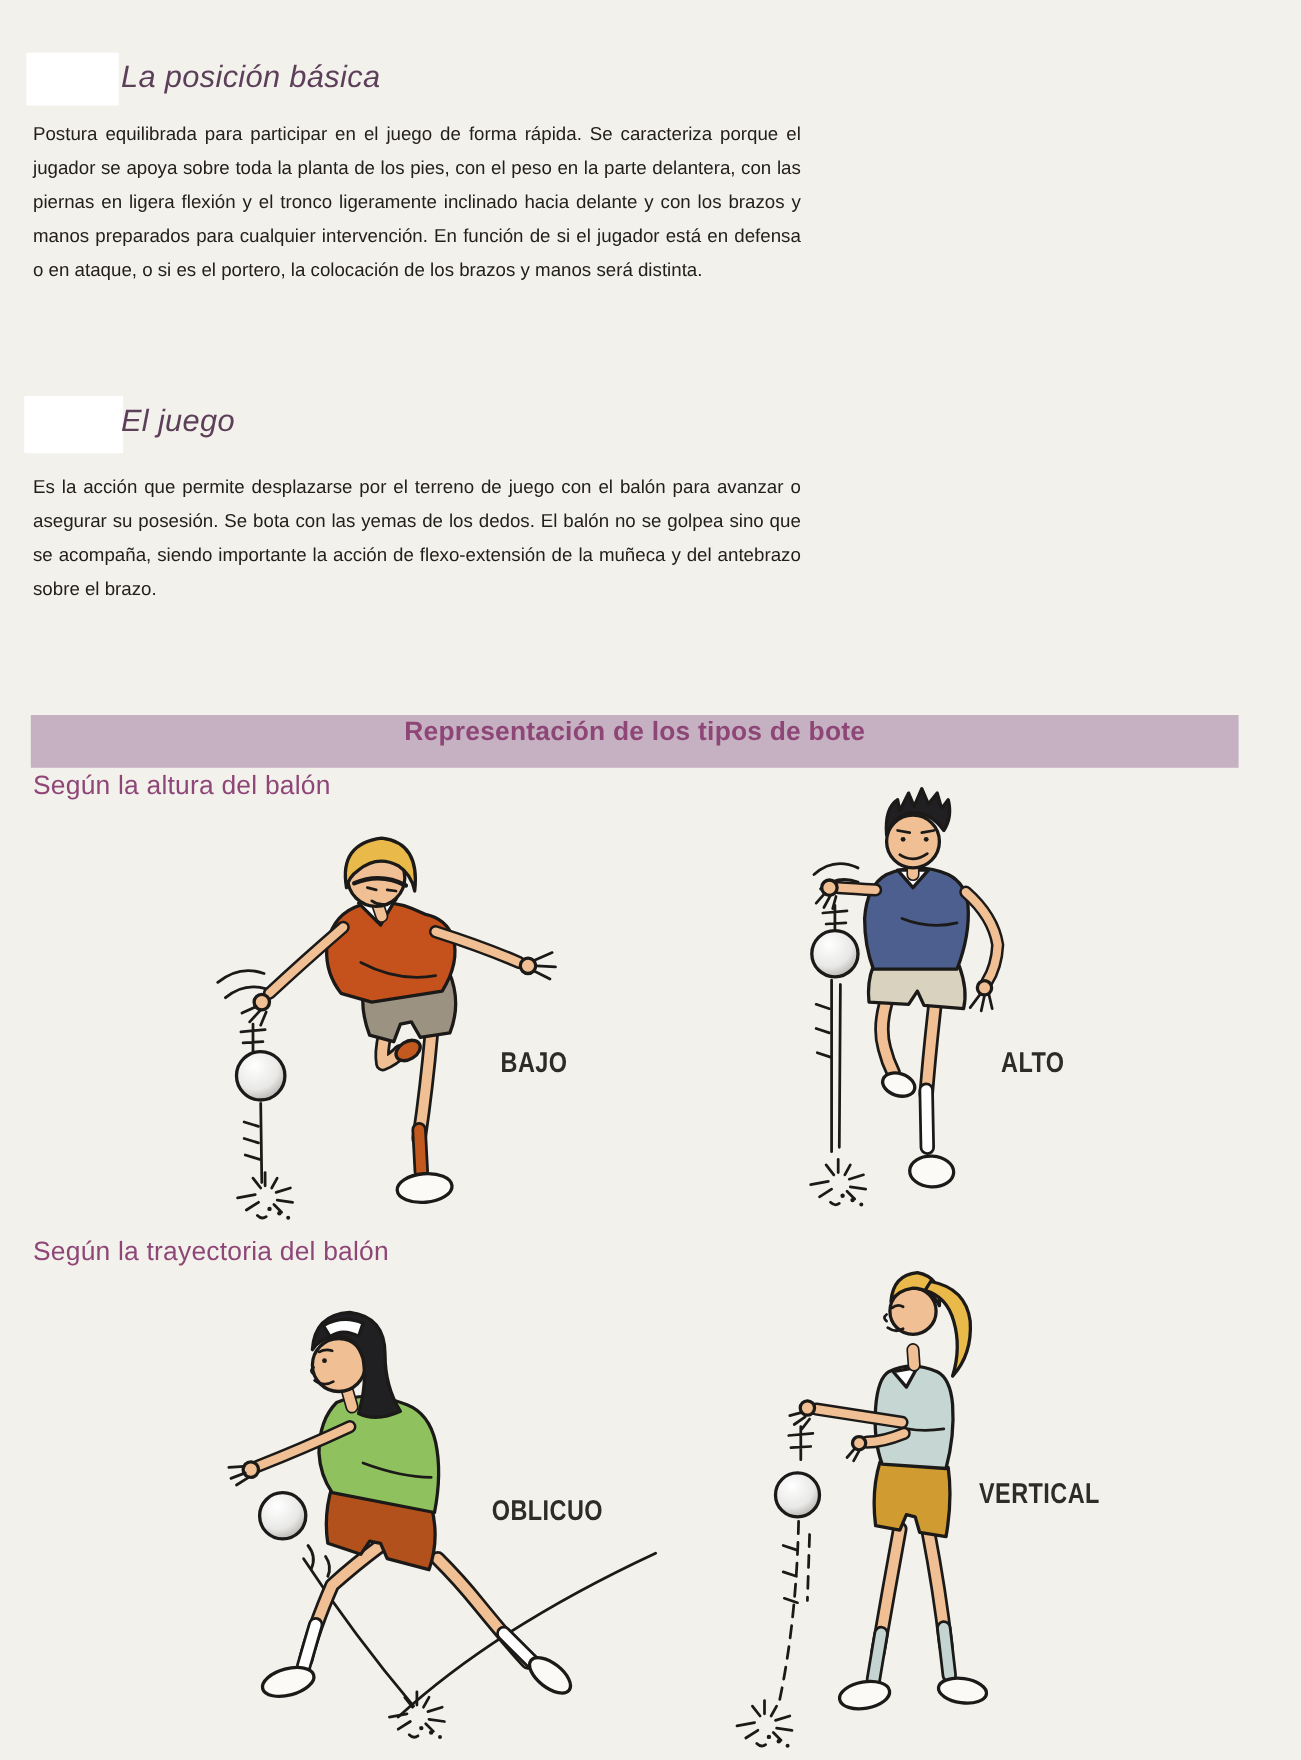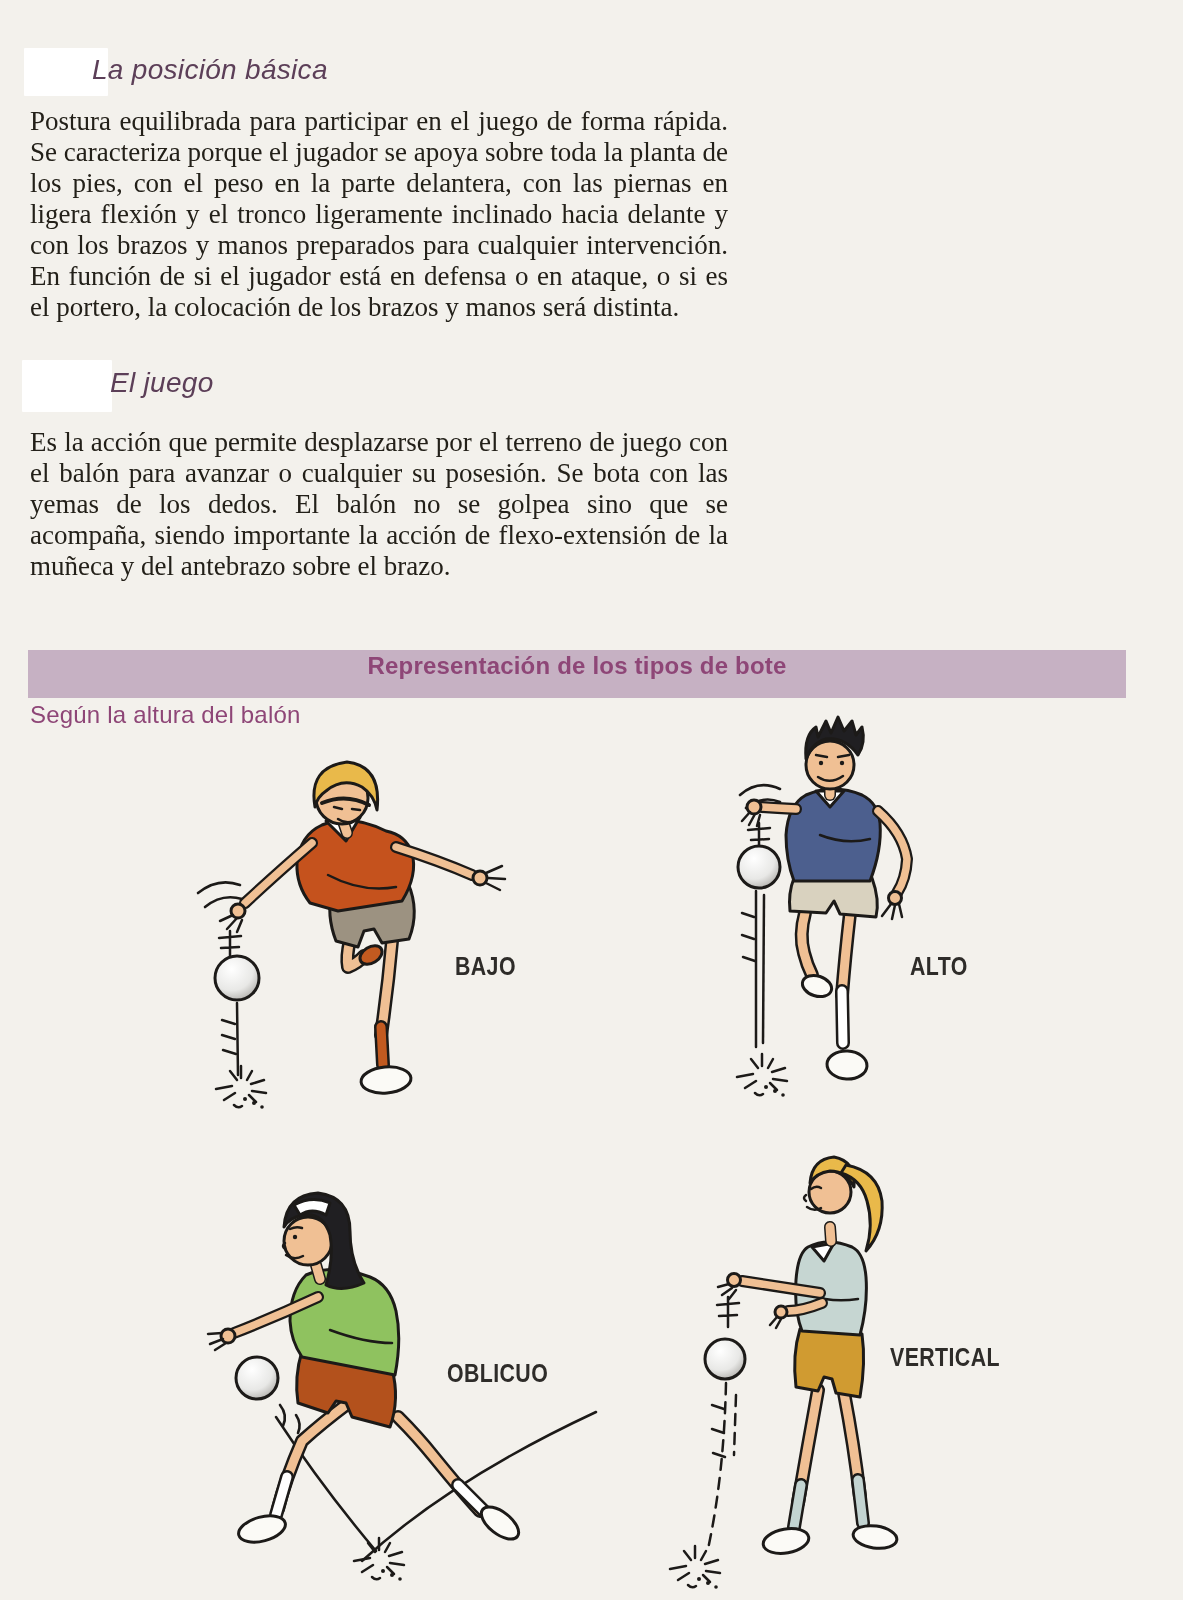--- a/index.html
+++ b/index.html
@@ -9,21 +9,21 @@
     background:var(--paper);
   }
   .redaction{position:absolute;background:var(--redaction);border-radius:1px;}
   .heading{
     position:absolute;margin:0;font-style:italic;font-weight:400;
     font-size:28px;letter-spacing:.3px;color:var(--heading);
     font-family:"Liberation Sans",sans-serif;
   }
   .bodytext{
     position:absolute;margin:0;width:698px;text-align:justify;
-    font-family:Liberation Serif, serif;font-size:27px;line-height:31px;
+    font-family:Liberation Sans, sans-serif;font-size:17px;line-height:31px;
     color:var(--ink);
   }
   .banner{
     position:absolute;left:28px;top:650px;width:1098px;height:48px;
     background:var(--banner_bg);text-align:center;
   }
   .banner span{
     display:inline-block;font-weight:700;font-size:24px;line-height:32px;
     color:var(--accent);letter-spacing:.2px;
   }
@@ -70,26 +70,26 @@
   .st-hi{stop-color:var(--ball_hi);}
   .st-mid{stop-color:var(--ball_mid);}
   .st-lo{stop-color:var(--ball_lo);}
 </style>
 </head>
 <body>
 
 <div class="page">
 
   <div class="redaction" style="left:24px;top:48px;width:84px;height:48px"></div>
-  <h2 class="heading" style="left:92px;top:54px">La posición básica</h2>
+  <h2 class="heading" style="left:110px;top:54px">La posición básica</h2>
   <p class="bodytext" style="left:30px;top:106px">Postura equilibrada para participar en el juego de forma rápida. Se caracteriza porque el jugador se apoya sobre toda la planta de los pies, con el peso en la parte delantera, con las piernas en ligera flexión y el tronco ligeramente inclinado hacia delante y con los brazos y manos preparados para cualquier intervención. En función de si el jugador está en defensa o en ataque, o si es el portero, la colocación de los brazos y manos será distinta.</p>
 
   <div class="redaction" style="left:22px;top:360px;width:90px;height:52px"></div>
   <h2 class="heading" style="left:110px;top:367px">El juego</h2>
-  <p class="bodytext" style="left:30px;top:427px">Es la acción que permite desplazarse por el terreno de juego con el balón para avanzar o cualquier su posesión. Se bota con las yemas de los dedos. El balón no se golpea sino que se acompaña, siendo importante la acción de flexo-extensión de la muñeca y del antebrazo sobre el brazo.</p>
+  <p class="bodytext" style="left:30px;top:427px">Es la acción que permite desplazarse por el terreno de juego con el balón para avanzar o asegurar su posesión. Se bota con las yemas de los dedos. El balón no se golpea sino que se acompaña, siendo importante la acción de flexo-extensión de la muñeca y del antebrazo sobre el brazo.</p>
 
   <div class="banner">
     <span>Representación de los tipos de bote</span>
   </div>
 
   <h3 class="subhead" style="left:30px;top:701px">Según la altura del balón</h3>
 
   <svg class="illus" style="left:150px;top:735px" width="520" height="375" viewBox="0 0 520 375">
     <defs>
       <radialGradient id="gB1" cx="38%" cy="30%" r="75%">
@@ -240,20 +240,21 @@
       <path class="thin" d="M126,60 L137,62 M148,62 L159,60"></path>
       <circle class="dot" cx="131" cy="68" r="2.2"></circle>
         <circle class="dot" cx="152" cy="68" r="2.2"></circle>
       <path class="thin" d="M128,82 Q140,90 153,81"></path>
     </g>
   </svg>
 
   <div class="figlabel" style="left:455px;top:951px">BAJO</div>
   <div class="figlabel" style="left:910px;top:951px">ALTO</div>
 
+  <h3 class="subhead" style="left:30px;top:1124px">Según la trayectoria del balón</h3>
 
   <svg class="illus" style="left:150px;top:1165px" width="470" height="420" viewBox="0 0 470 420">
     <defs>
       <radialGradient id="gB3" cx="38%" cy="30%" r="75%">
         <stop offset="0%" class="st-hi"></stop>
           <stop offset="65%" class="st-mid"></stop>
           <stop offset="100%" class="st-lo"></stop>
       </radialGradient>
     </defs>
     <circle class="ball" cx="107" cy="213" r="21" fill="url(#gB3)"></circle>

